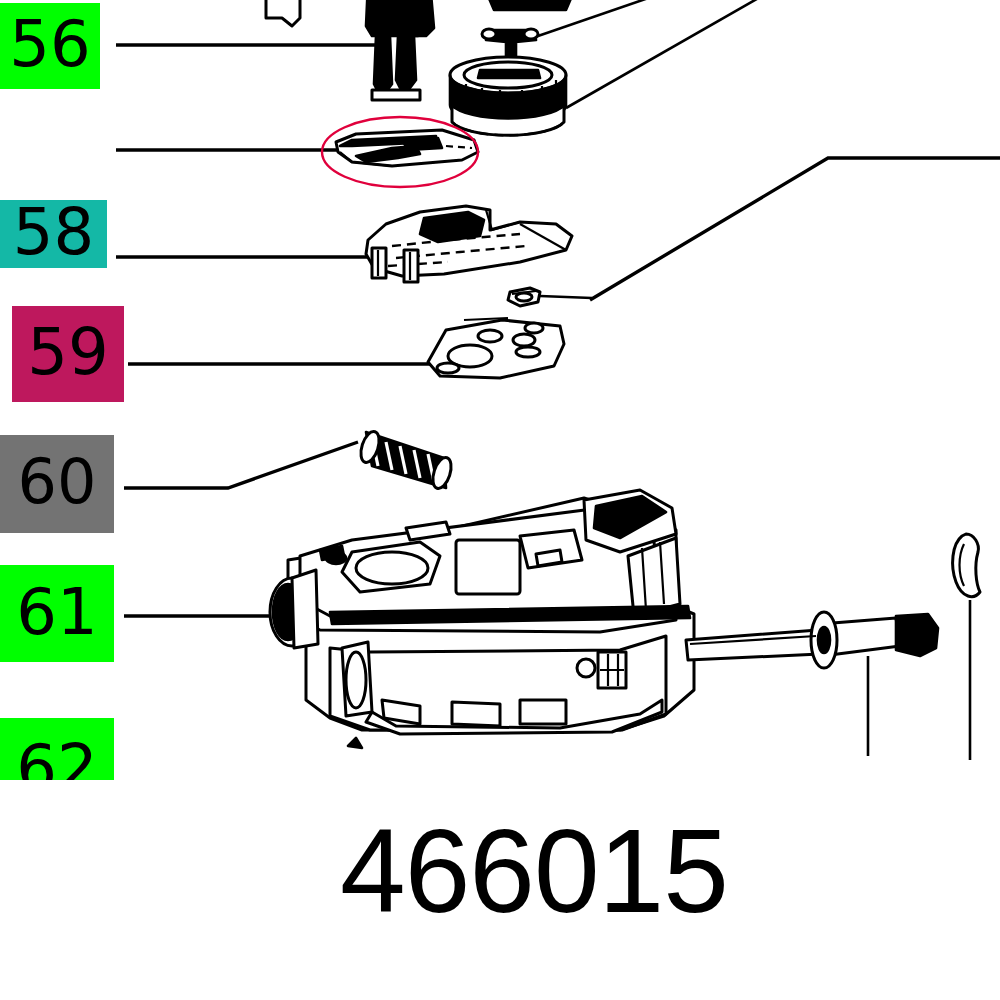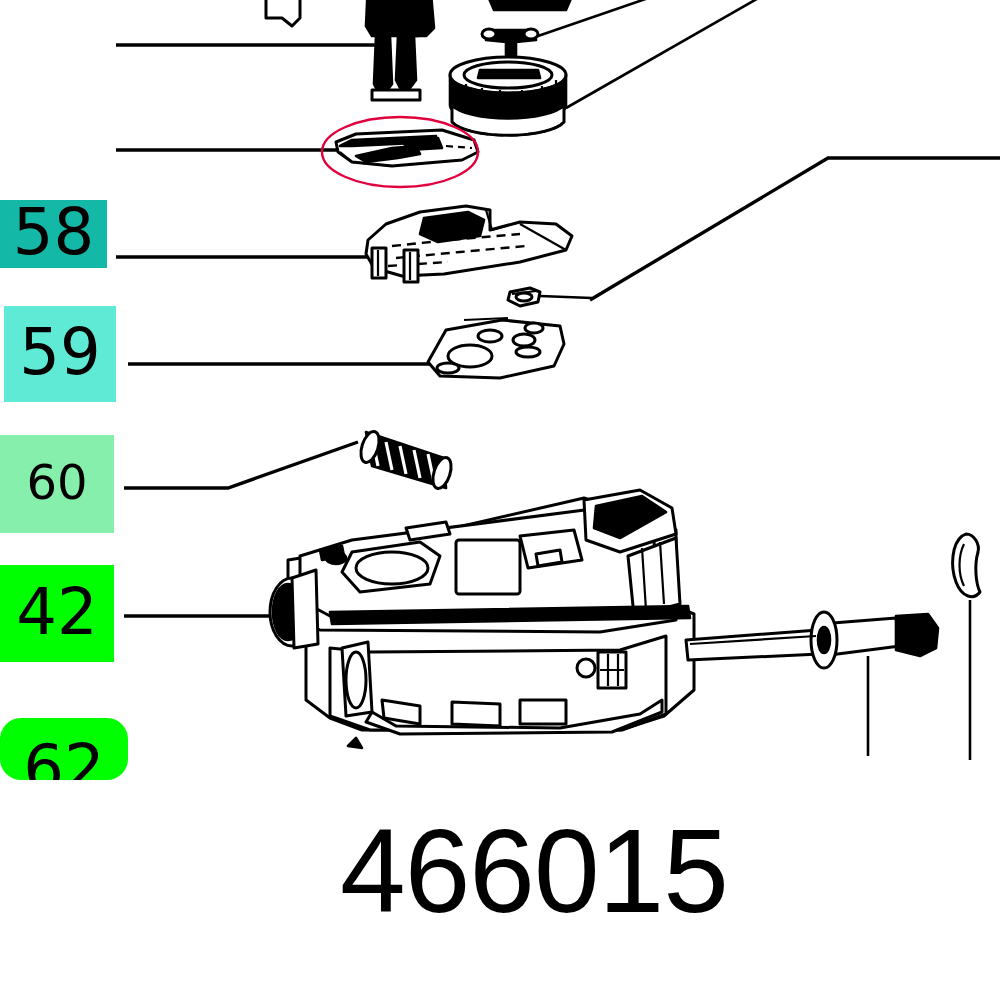--- a/index.html
+++ b/index.html
@@ -231,39 +231,42 @@
 
       <g>
         <line class="leadT" x1="868" y1="656" x2="868" y2="756"></line>
         <line class="leadT" x1="970" y1="600" x2="970" y2="760"></line>
       </g>
     </svg>
   </div>
 
   <div class="label-col">
 
+    <div class="item-label" style="left:0px;top:3px;width:100px;height:86px;background:#00ff00;font-size:64px;">
+      <span>56</span>
+    </div>
 
 
     <div class="item-label" style="left:0px;top:200px;width:107px;height:68px;background:#14b8a6;font-size:64px;">
       <span>58</span>
     </div>
 
-    <div class="item-label" style="left:4px;top:306px;width:112px;height:96px;background:#5eead4;font-size:64px;">
+    <div class="item-label" style="left:12px;top:306px;width:112px;height:96px;background:#be185d;font-size:64px;">
       <span>59</span>
     </div>
 
-    <div class="item-label" style="left:0px;top:435px;width:114px;height:98px;background:#86efac;font-size:48px;">
+    <div class="item-label" style="left:0px;top:435px;width:114px;height:98px;background:#737373;font-size:62px;">
       <span>60</span>
     </div>
 
     <div class="item-label" style="left:0px;top:565px;width:114px;height:97px;background:#00ff00;font-size:64px;">
-      <span>42</span>
-    </div>
-
-    <div class="item-label" style="left:0px;top:718px;width:128px;height:62px;background:#00ff00;font-size:64px;overflow:hidden;align-items:flex-start;border-radius:21px;">
+      <span>61</span>
+    </div>
+
+    <div class="item-label" style="left:0px;top:718px;width:114px;height:62px;background:#00ff00;font-size:64px;overflow:hidden;align-items:flex-start;">
       <span style="transform:translateY(18px);">62</span>
     </div>
 
   </div>
 
   <div class="part-number">466015</div>
 
 </div>
 
 </body></html>

